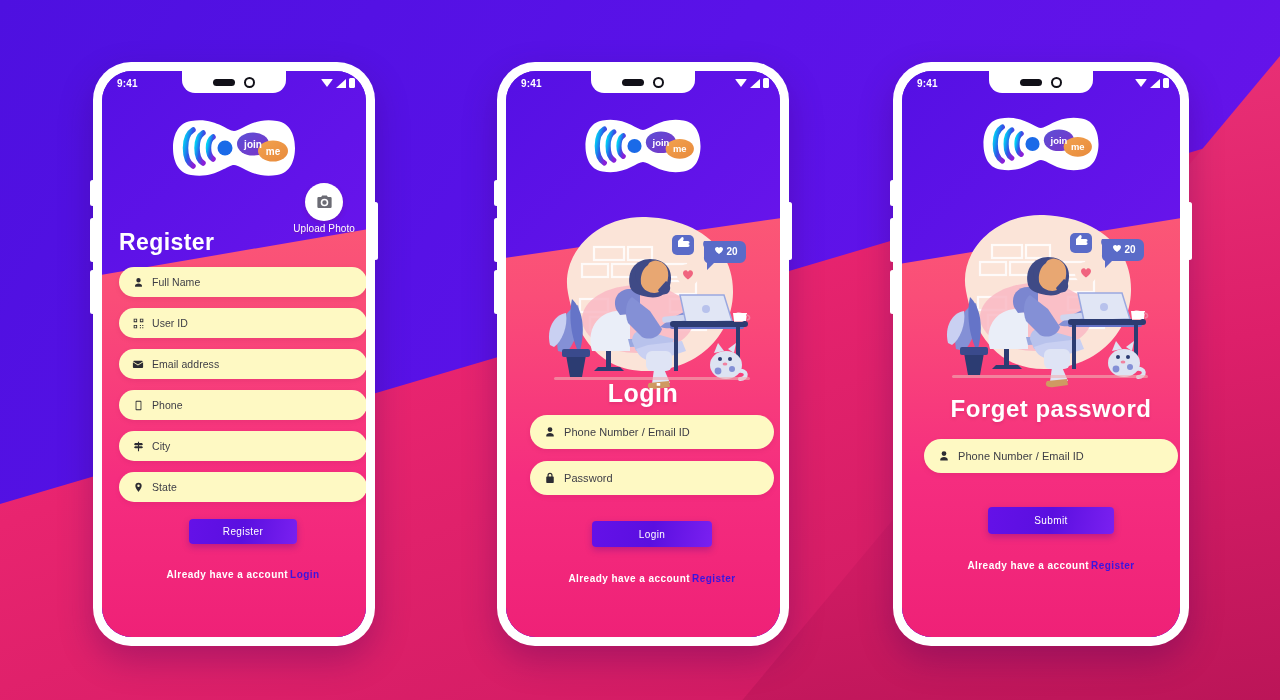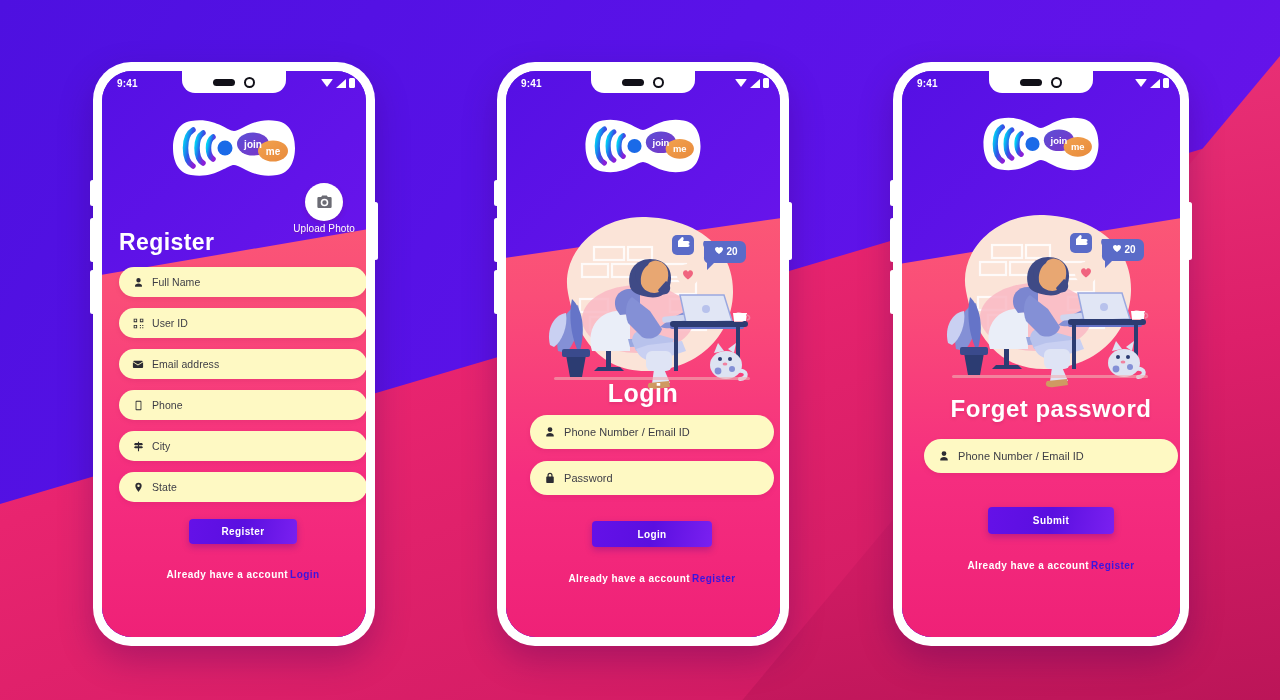--- a/index.html
+++ b/index.html
@@ -187,21 +187,21 @@
   .primary-btn {
     align-self: center;
     margin-top: 6px;
     width: 108px; height: 25px;
     border: none;
     border-radius: 4px;
     background: linear-gradient(100deg, #6411e8 0%, #5a0fe0 50%, #7a20f0 100%);
     color: #ffffff;
     font-family: "Liberation Sans", sans-serif;
     font-size: 10px;
-    font-weight: 700;
+    font-weight: 400;
     letter-spacing: .4px;
     cursor: pointer;
     box-shadow: 0 3px 7px rgba(70,0,140,.3);
   }
 
   .footer-note {
     align-self: center;
     margin-top: 14px;
     font-size: 10px;
     font-weight: 700;

